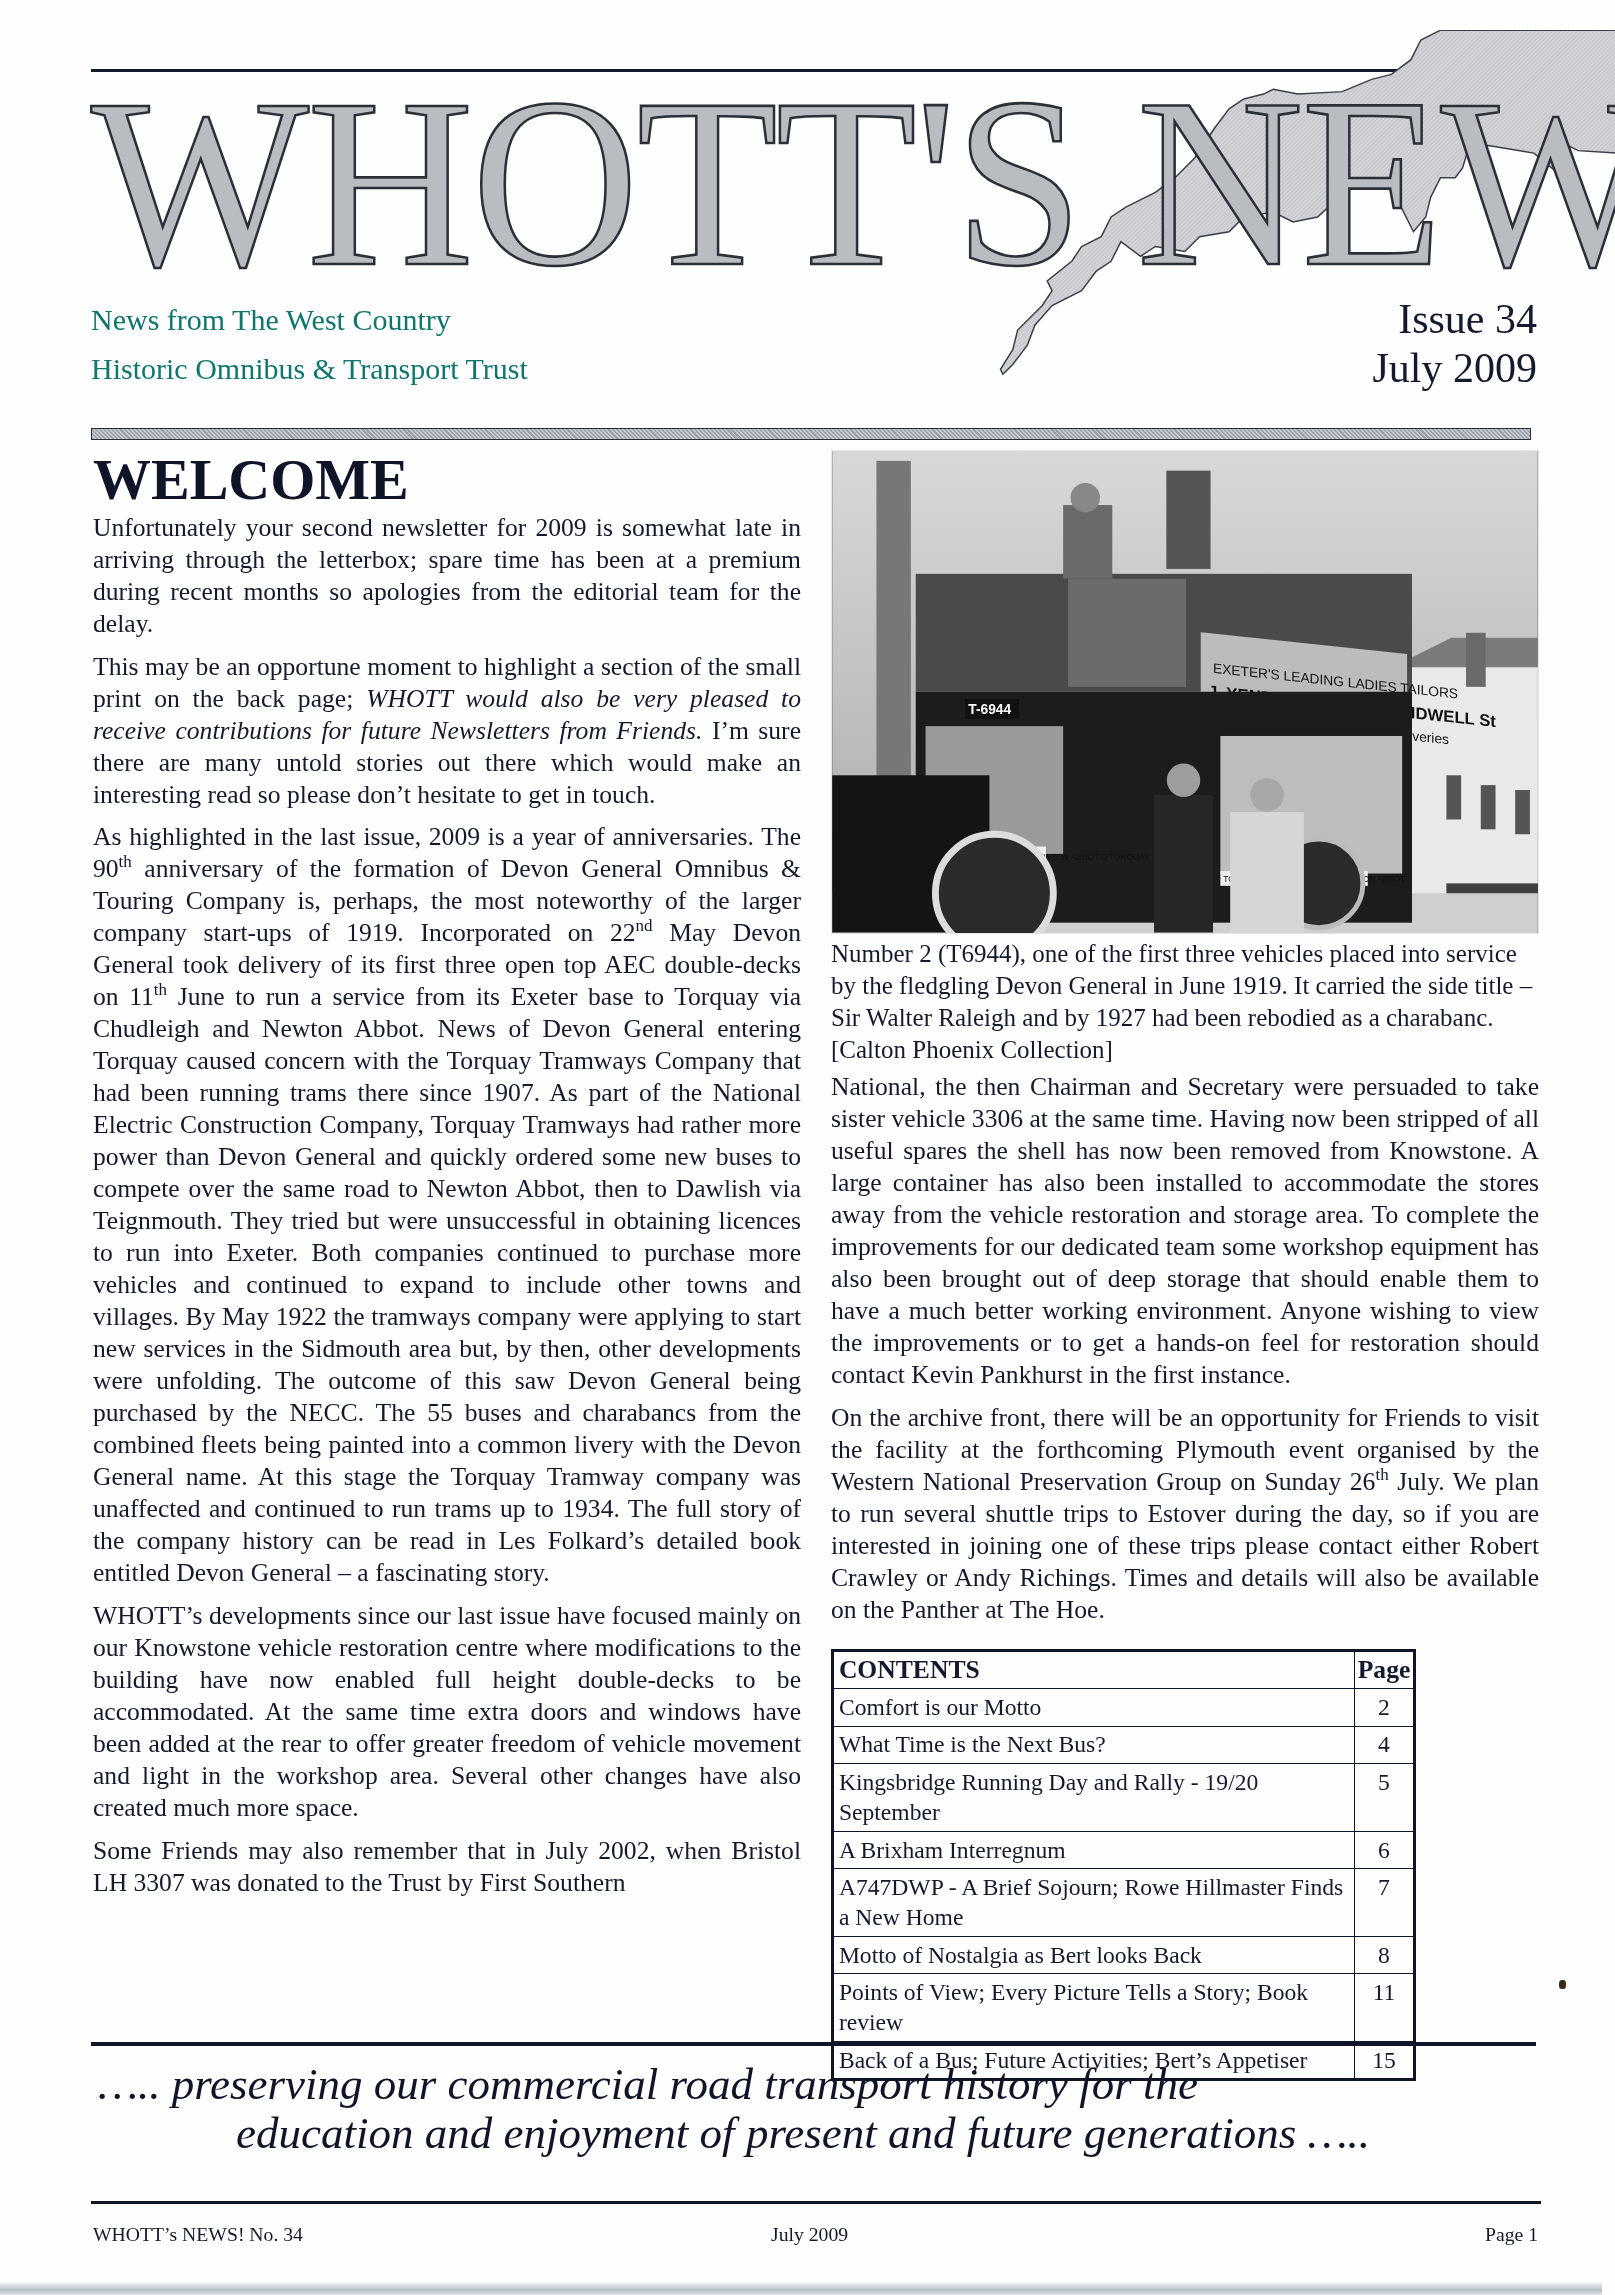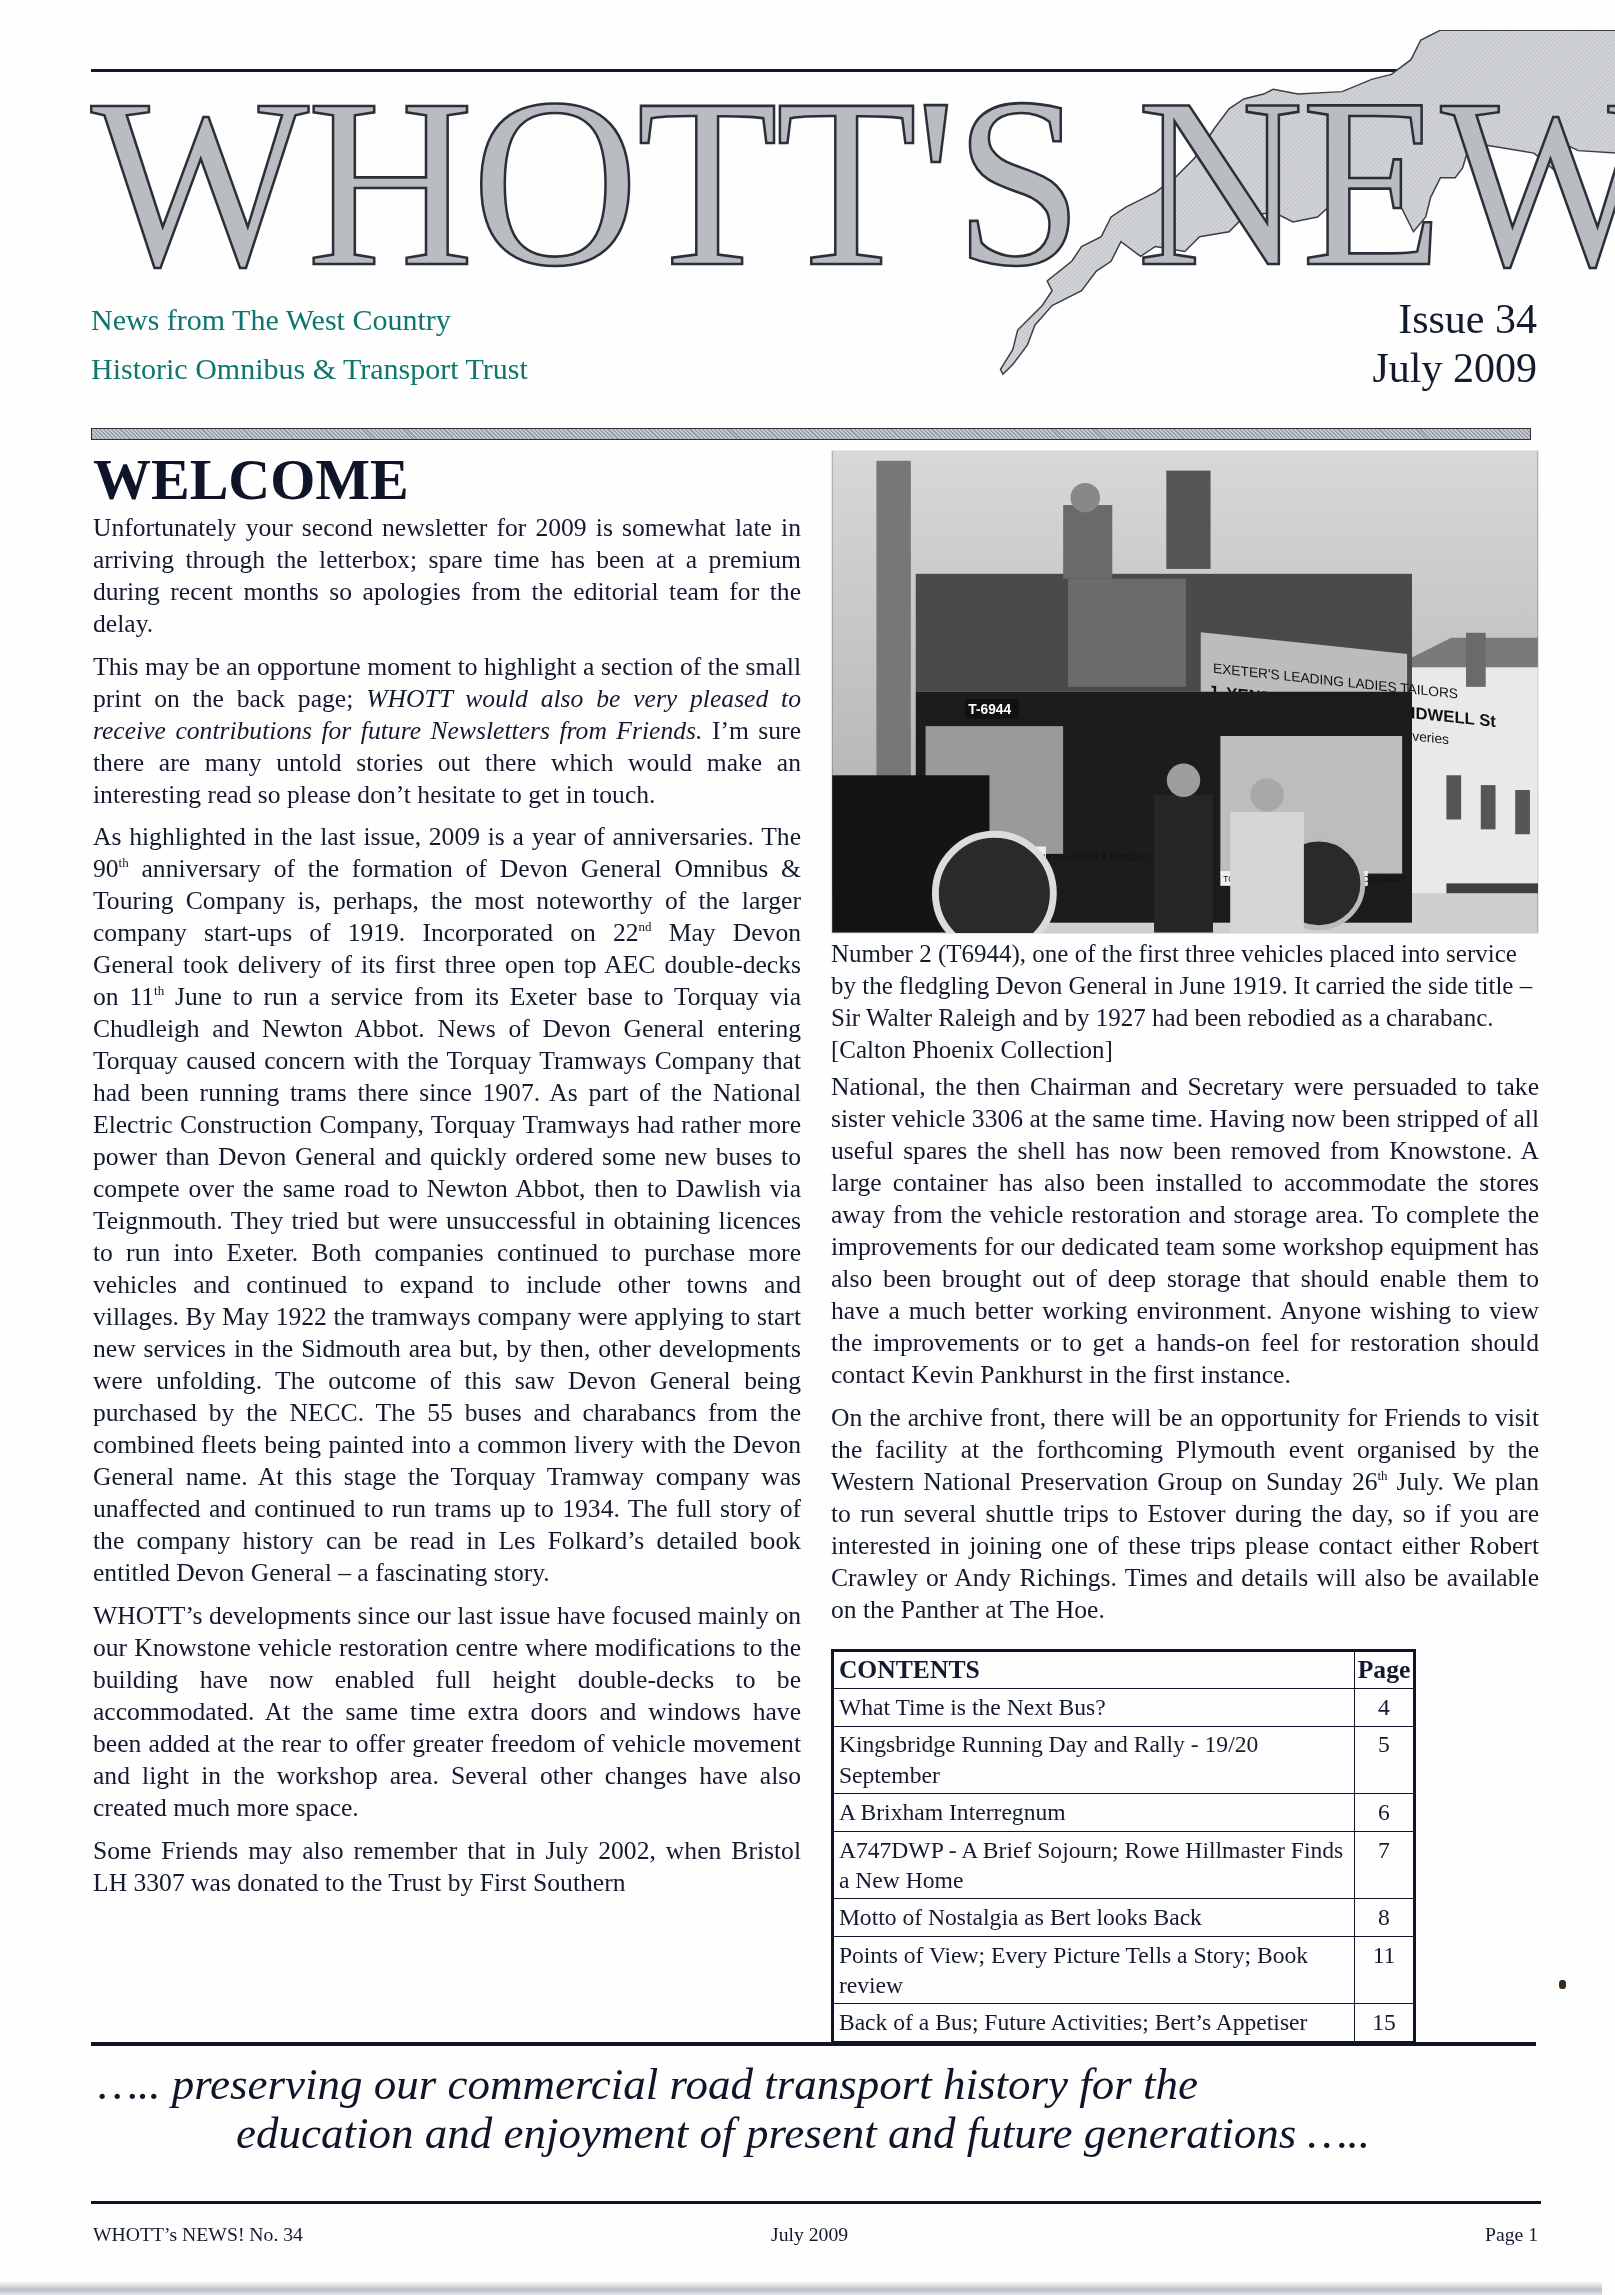--- a/index.html
+++ b/index.html
@@ -22,21 +22,21 @@
       border: 1.5px solid #2b2f38; box-sizing: border-box;
       background: repeating-linear-gradient(45deg, #9aa0a8 0 1.5px, #c9ccd1 1.5px 2.9px); }
 
   
   .col-left { position: absolute; left: 93px; top: 450px; width: 708px; }
   .col-right { position: absolute; left: 831px; top: 450px; width: 708px; }
   .welcome { font-family: "Liberation Serif", serif; font-weight: bold; font-size: 58px; line-height: 59px;
       margin: 0 0 2.9px 0; color: #0f1428; }
   p.body { margin: 0 0 10.8px 0; font-size: 25.6px; line-height: 32px; text-align: justify; color: #141a2e; }
   p.body em { font-style: italic; }
-  sup { font-size: 13px; line-height: 0; }
+  sup { font-size: 17px; line-height: 0; }
 
   .photo { position: relative; width: 708px; height: 484px; background: #2a2a2a; overflow: hidden;
       border: 1px solid #e6e6e6; box-sizing: border-box; }
   .caption { margin: 3.9px 0 4.9px 0; font-size: 25px; line-height: 32px; color: #141a2e; }
 
   
   .contents { position: absolute; left: 831px; top: 1649px; width: 585px; border-collapse: collapse;
       border: 3.4px solid #0f1428; font-size: 23.6px; line-height: 30.5px; }
   .contents td, .contents th { border: 1.5px solid #0f1428; padding: 2.9px 4.9px; vertical-align: top; }
   .contents th { text-align: left; font-weight: bold; font-size: 25.6px; }
@@ -163,20 +163,24 @@
 
   <table class="contents">
     <thead>
       <tr>
         <th>CONTENTS</th>
         <th class="pg">Page</th>
       </tr>
     </thead>
     <tbody>
       <tr>
+          <td>Comfort is our Motto</td>
+          <td class="pg">2</td>
+        </tr>
+      <tr>
           <td>What Time is the Next Bus?</td>
           <td class="pg">4</td>
         </tr>
       <tr>
           <td>Kingsbridge Running Day and Rally - 19/20 September</td>
           <td class="pg">5</td>
         </tr>
       <tr>
           <td>A Brixham Interregnum</td>
           <td class="pg">6</td>

